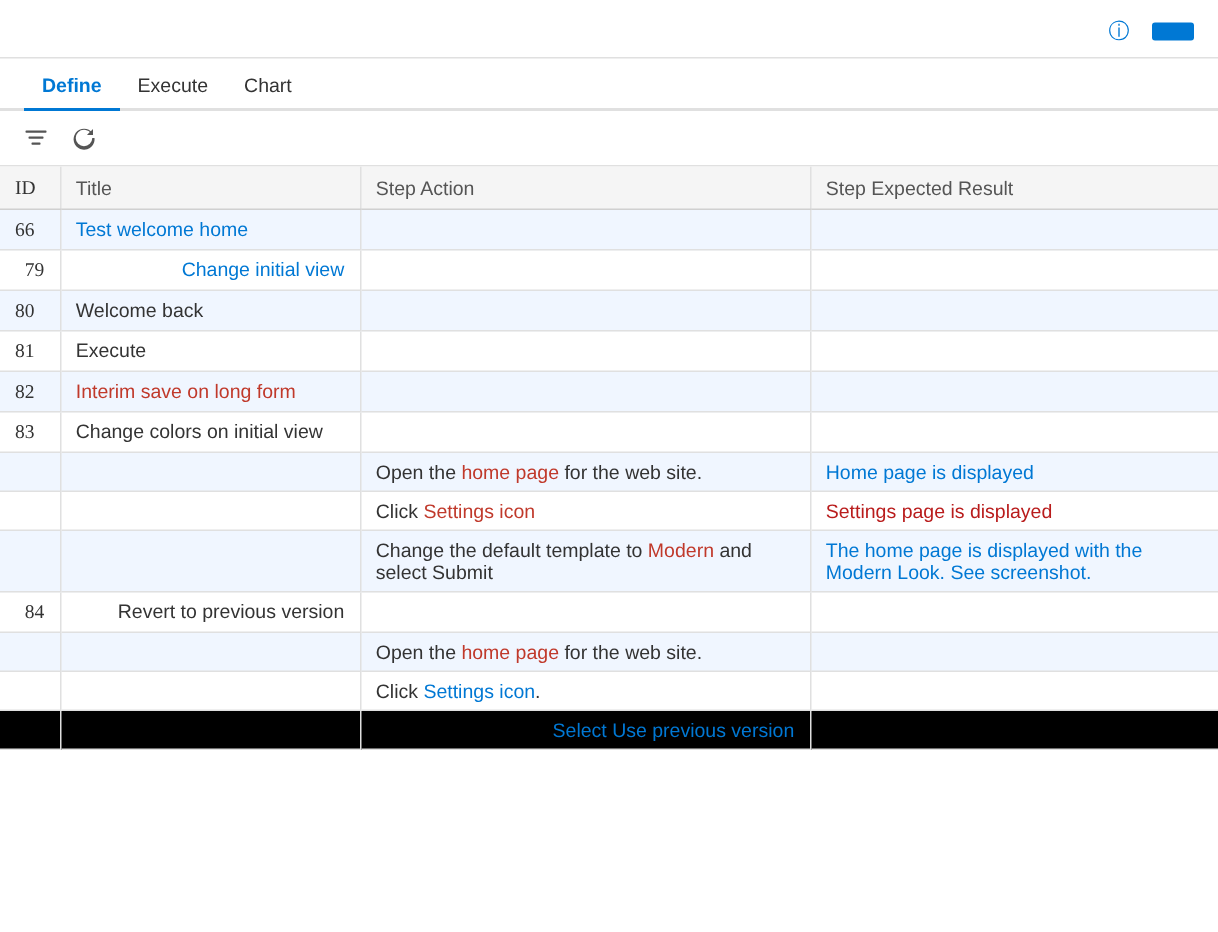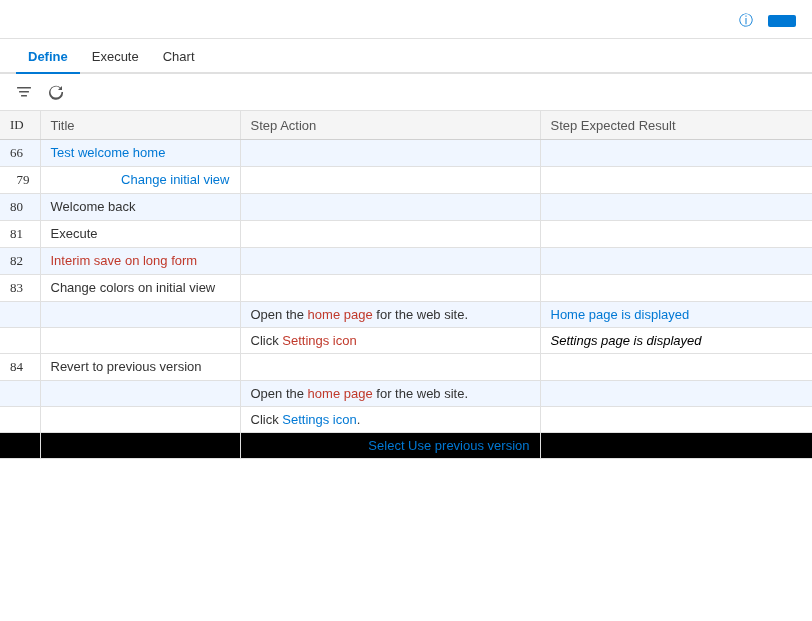--- a/index.html
+++ b/index.html
@@ -206,23 +206,29 @@
         <tr style="background: rgb(240, 246, 255);">
           <td class="col-id"></td>
           <td class="col-title"></td>
           <td class="col-action"><span>Open the </span><span style="color: rgb(192, 57, 43);">home page</span><span> for the web site.</span></td>
           <td class="col-expected"><span style="color: rgb(0, 120, 212);">Home page is displayed</span></td>
         </tr>
         <tr style="background: rgb(255, 255, 255);">
           <td class="col-id"></td>
           <td class="col-title"></td>
           <td class="col-action"><span>Click </span><span style="color: rgb(192, 57, 43);">Settings icon</span></td>
-          <td class="col-expected"><span style="color: #000000; font-style: italic;">Settings page is displayed</span></td>
-        </tr>
-        <tr style="background: rgb(255, 255, 255);">
+          <td class="col-expected"><span style="color: #b91c1c;">Settings page is displayed</span></td>
+        </tr>
+        <tr style="background: rgb(240, 246, 255);">
+          <td class="col-id"></td>
+          <td class="col-title"></td>
+          <td class="col-action"><span>Change the default template to </span><span style="color: rgb(192, 57, 43);">Modern</span><span> and select Submit</span></td>
+          <td class="col-expected"><span style="color: rgb(0, 120, 212);">The home page is displayed with the Modern Look. See screenshot.</span></td>
+        </tr>
+        <tr style="background: rgb(255, 255, 255); text-align: right;">
           <td class="col-id">84</td>
           <td class="col-title"><span>Revert to previous version</span></td>
           <td class="col-action"></td>
           <td class="col-expected"></td>
         </tr>
         <tr style="background: rgb(240, 246, 255);">
           <td class="col-id"></td>
           <td class="col-title"></td>
           <td class="col-action"><span>Open the </span><span style="color: rgb(192, 57, 43);">home page</span><span> for the web site.</span></td>
           <td class="col-expected"></td>

